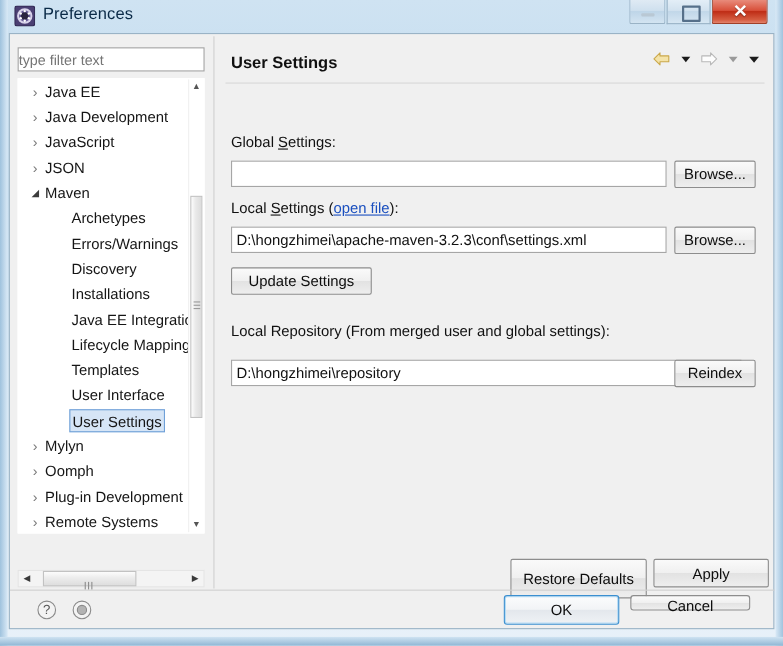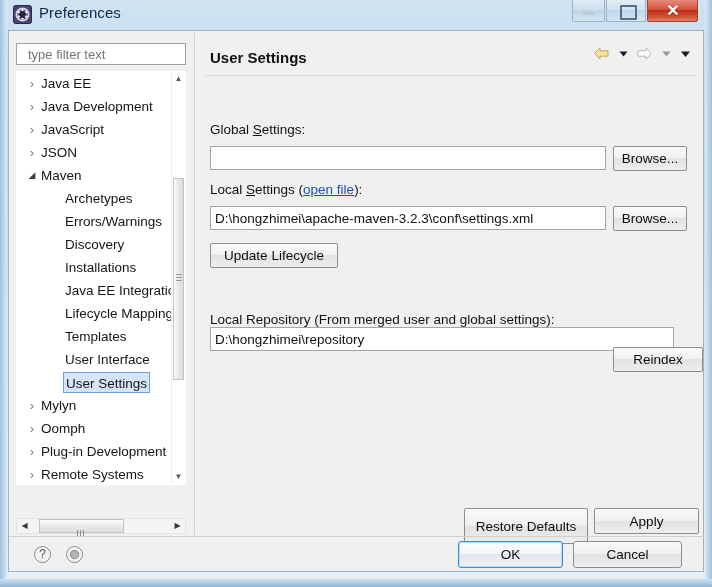--- a/index.html
+++ b/index.html
@@ -95,21 +95,21 @@
     width: 185px; height: 480px;
   }
   #filter-input {
     position: absolute; left: 7px; top: 12px;
     width: 170px; height: 22px;
     box-sizing: border-box;
     background: #ffffff;
     border: 1px solid #a0a0a0;
     font-family: "Liberation Sans", sans-serif;
     font-size: 13px; color: #14532d;
-    padding: 0 11px;
+    padding: 0 0;
     outline: none;
   }
   #tree-box {
     position: absolute; left: 7px; top: 40px;
     width: 170px; height: 414px;
     background: #ffffff;
     border: 1px solid #ffffff;
     box-sizing: border-box;
     overflow: hidden;
   }
@@ -304,21 +304,21 @@
     background: linear-gradient(180deg,#fbfcfd 0%,#f2f4f6 48%,#e3e7ec 50%,#eff2f5 100%);
     border: 1px solid #3b8fd0;
     border-radius: 3px;
     box-shadow: 0 0 0 1px #b5dcf5 inset;
     font-size: 13.5px; color: #0d0d0d;
     font-family: "Liberation Sans", sans-serif;
     cursor: default;
   }
   #footer-cancel {
     position: absolute; right: 21px; top: 4px;
-    width: 109px; height: 27px;
+    width: 109px; height: 14px;
     background: linear-gradient(180deg,#fafafa 0%,#f0f0f0 48%,#e2e2e2 50%,#eeeeee 100%);
     border: 1px solid #8d8d8d;
     border-radius: 3px;
     font-size: 13.5px; color: #0d0d0d;
     font-family: "Liberation Sans", sans-serif;
     cursor: default;
   }
 </style>
 </head>
 <body>
@@ -497,25 +497,25 @@
       </div>
       <input class="txtfield" type="text" style="left: 15px; top: 115px; width: 396px;" value="">
       <button class="btn" style="left:418px; top:115px; width:74px; height:25px;">Browse...</button>
 
       <div class="field-label" style="left:15px; top:151px;">
         <span>Local </span><u>S</u><span>ettings (</span><span class="link">open file</span><span>):</span>
       </div>
       <input class="txtfield" type="text" style="left: 15px; top: 175px; width: 396px;" value="D:\hongzhimei\apache-maven-3.2.3\conf\settings.xml">
       <button class="btn" style="left:418px; top:175px; width:74px; height:25px;">Browse...</button>
 
-      <button class="btn" style="left:15px; top:212px; width:128px; height:25px;">Update Lifecycle</button>
-
-      <div class="field-label" style="left:15px; top:281px;">Local Repository (From merged user and global settings):</div>
+      <button class="btn" style="left:15px; top:212px; width:128px; height:25px;">Update Settings</button>
+
+      <div class="field-label" style="left:15px; top:262px;">Local Repository (From merged user and global settings):</div>
       <input class="txtfield" type="text" style="left: 15px; top: 296px; width: 464px;" value="D:\hongzhimei\repository">
-      <button class="btn" style="left:418px; top:296px; width:90px; height:25px;margin-top:20px;">Reindex</button>
+      <button class="btn" style="left:418px; top:296px; width:74px; height:25px;">Reindex</button>
 
       <button class="btn" style="left:269px; top:477px; width:124px; height:36px;">Restore Defaults</button>
       <button class="btn" style="left:399px; top:477px; width:105px; height:26px;">Apply</button>
     </div>
 
     <div id="pane-rule"></div>
 
     <div id="footer">
       <div class="circ-icon" style="left:25px;">?</div>
       <div class="circ-icon" style="left:57px;">

